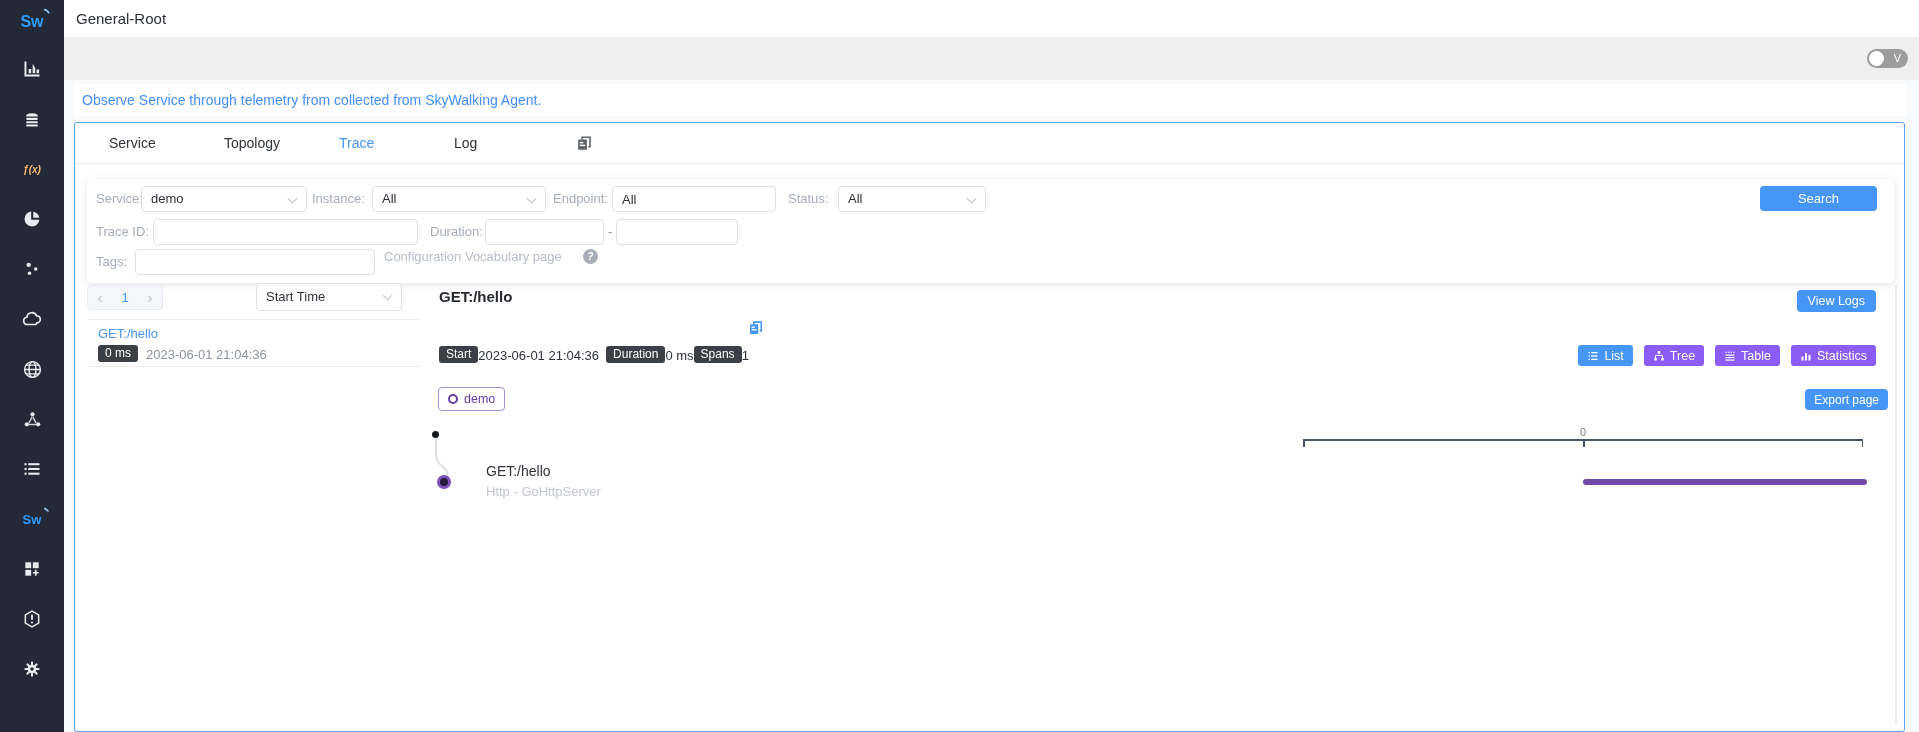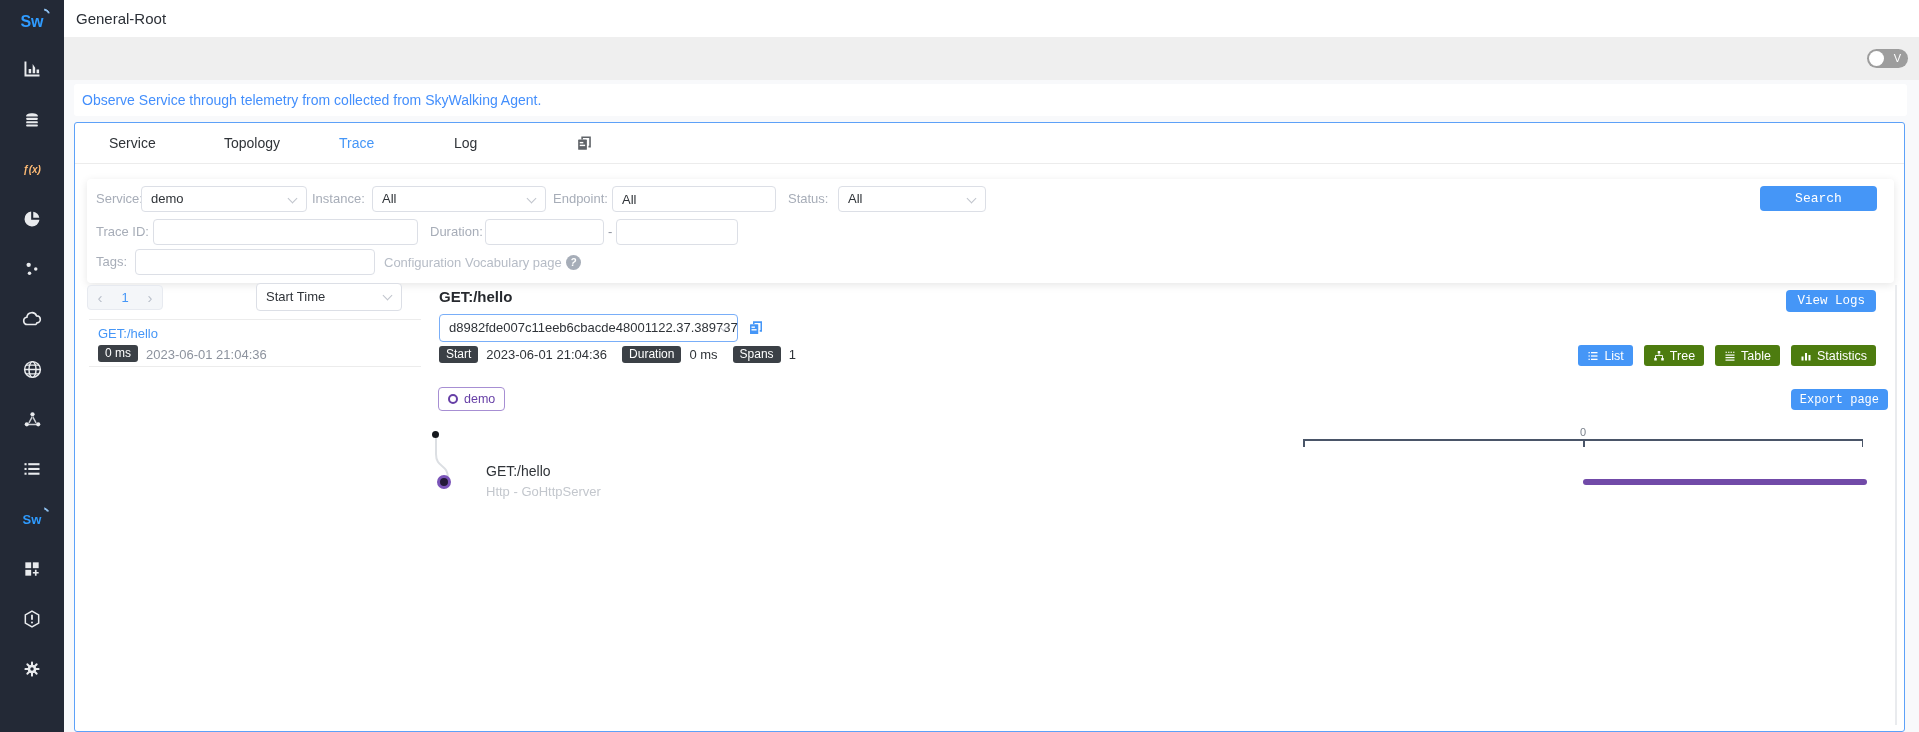--- a/index.html
+++ b/index.html
@@ -53,23 +53,23 @@
   .fcard { position:absolute; left:12px; top:56px; width:1807px; height:104px; background:#fff;
     border-radius:4px; box-shadow:0 2px 8px rgba(0,0,0,0.10); }
   .flabel { position:absolute; font-size:13px; color:#a7adb8; line-height:26px; }
   .sel { position:absolute; height:26px; border:1px solid #dcdfe6; border-radius:4px; background:#fff;
     font-size:13px; color:#2f3338; line-height:24px; padding-left:9px; cursor:pointer; }
   .chev { position:absolute; right:10px; top:8px; width:7px; height:7px;
     border-right:1.4px solid #c0c4cc; border-bottom:1.4px solid #c0c4cc; transform:rotate(45deg); }
   .inp { position:absolute; height:26px; border:1px solid #dcdfe6; border-radius:4px; background:#fff;
     font-size:13px; color:#2f3338; padding:0 9px; font-family:"Liberation Sans",sans-serif; outline:none; }
   .btn-blue { background:#4596f7; color:#fff; border:none; border-radius:4px; cursor:pointer;
-    font-family:Liberation Mono, monospace; }
+    font-family:Liberation Sans, sans-serif; }
   .search-btn { position:absolute; right:17px; top:7px; width:117px; height:25px; font-size:13px; }
-  .vocab { position:absolute; left:297px; top:0; height:26px; display:flex; align-items:center; gap:4px; }
+  .vocab { position:absolute; left:297px; top:0; height:26px; display:flex; gap:21px; }
   .vocab span { color:#b6bcc6; font-size:13px; }
   .qicon { width:15px; height:15px; border-radius:50%; background:#a6adb8; color:#fff; font-size:10px;
     font-weight:bold; text-align:center; line-height:15px; cursor:pointer; }
 
   
   .pager { position:absolute; left:12px; top:162px; width:76px; height:25px; background:#f4f6f9;
     border:1px solid #e7eaf0; border-radius:4px; display:flex; align-items:center; justify-content:space-around; }
   .pg-arrow { color:#b9bfca; font-size:15px; cursor:pointer; line-height:23px; }
   .pg-num { color:#4596f7; font-size:13px; cursor:pointer; }
   .sort-sel { left:181px; top:160px; width:146px; height:28px; line-height:26px; }
@@ -79,24 +79,24 @@
   .dbadge { display:inline-block; background:#3b4046; color:#fff; border-radius:3px;
     font-size:12px; padding:2px 7px; line-height:13px; }
   .titem .dur { position:absolute; left:9px; top:25px; }
   .titem .tstamp { position:absolute; left:57px; top:27px; color:#8d939e; font-size:13px; }
 
   
   .d-title { position:absolute; left:364px; top:165px; font-size:15px; font-weight:bold; color:#26292e; }
   .viewlogs-btn { position:absolute; right:28px; top:167px; height:22px; padding:0 11px; font-size:12.5px; }
   .tid-sel { left:364px; top:191px; width:299px; height:28px; line-height:26px; border-color:#79aef8; }
   .copy-blue { position:absolute; left:672px; top:196px; width:18px; height:18px; cursor:pointer; }
-  .badges-row { position:absolute; left:364px; top:223px; display:flex; align-items:center; gap:8px; }
+  .badges-row { position:absolute; left:364px; top:223px; display:flex; align-items:flex-end; }
   .badges-row .val { font-size:13px; color:#2f3338; }
   .modes-row { position:absolute; right:28px; top:222px; display:flex; gap:11px; }
-  .mode-btn { height:21px; border:none; border-radius:3px; background:#4d7c0f; color:#fff;
+  .mode-btn { height:21px; border:none; border-radius:3px; background:#8b5cf6; color:#fff;
     font-size:12.5px; padding:0 9px; display:flex; align-items:center; gap:5px; cursor:pointer;
     font-family:"Liberation Sans",sans-serif; }
   .mode-btn.active { background:#4596f7; }
   .legend-chip { position:absolute; left:363px; top:264px; height:24px; border:1px solid #a78fd3;
     border-radius:4px; display:flex; align-items:center; gap:6px; padding:0 9px; cursor:pointer; }
   .legend-chip .ring { width:10px; height:10px; border:2.5px solid #663fa6; border-radius:50%; }
   .legend-chip span { color:#663fa6; font-size:12.5px; }
   .export-btn { position:absolute; right:16px; top:266px; height:21px; padding:0 9px; font-size:12px; }
 
   
@@ -298,37 +298,33 @@
 
     <div class="titem">
       <span class="tlink">GET:/hello</span>
       <span class="dbadge dur">0 ms</span>
       <span class="tstamp">2023-06-01 21:04:36</span>
     </div>
 
     <div class="d-title">GET:/hello</div>
     <button class="btn-blue viewlogs-btn">View Logs</button>
 
-    <div class="sel tid-sel">
-      <span>d8982fde007c11eeb6cbacde48001122.37.389737</span>
-      <i class="chev"></i>
-    </div>
     <svg class="copy-blue" viewBox="0 0 24 24">
       <path fill="#4596f7" d="M8 3h12v14h-3v-2.2h1V5.2H10V7H8z"></path>
       <rect x="4" y="7" width="11" height="13" rx="0.8" fill="#4596f7"></rect>
       <rect x="6" y="10" width="4.5" height="1.8" fill="#fff"></rect>
         <rect x="6" y="13.5" width="6.8" height="1.8" fill="#fff"></rect>
     </svg>
 
     <div class="badges-row">
       <span class="dbadge">Start</span>
       <span class="val">2023-06-01 21:04:36</span>
       <span class="dbadge" style="margin-left:7px;">Duration</span>
       <span class="val">0 ms</span>
-      <span class="dbadge" style="margin-left:7px;">Spans</span>
+      <span class="dbadge" style="">Spans</span>
       <span class="val">1</span>
     </div>
 
     <div class="modes-row">
       <button class="mode-btn active">
         <svg width="12" height="12" viewBox="0 0 24 24" fill="#fff">
           <rect x="3" y="4" width="2.6" height="2.6"></rect>
             <rect x="8" y="4" width="13" height="2.6"></rect>
           <rect x="3" y="10.7" width="2.6" height="2.6"></rect>
             <rect x="8" y="10.7" width="13" height="2.6"></rect>

